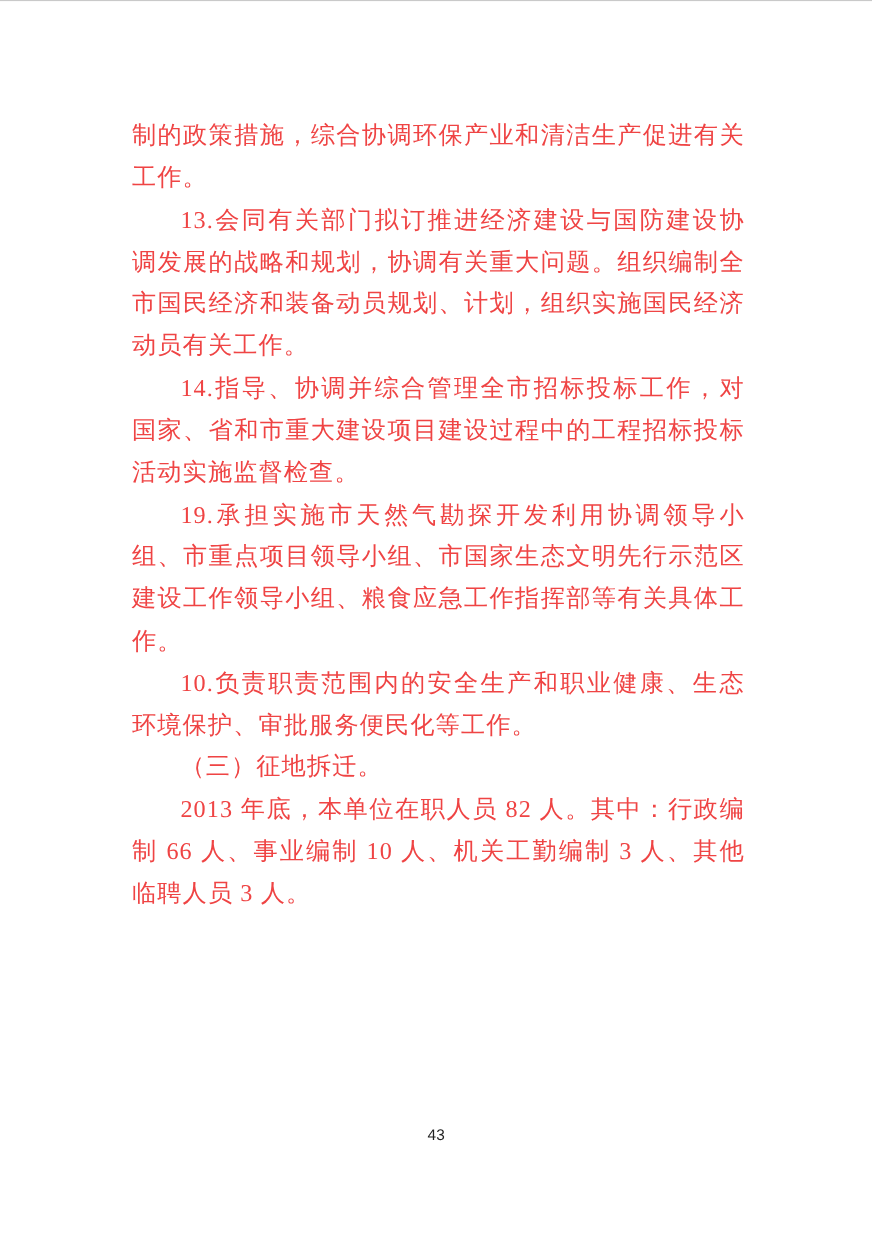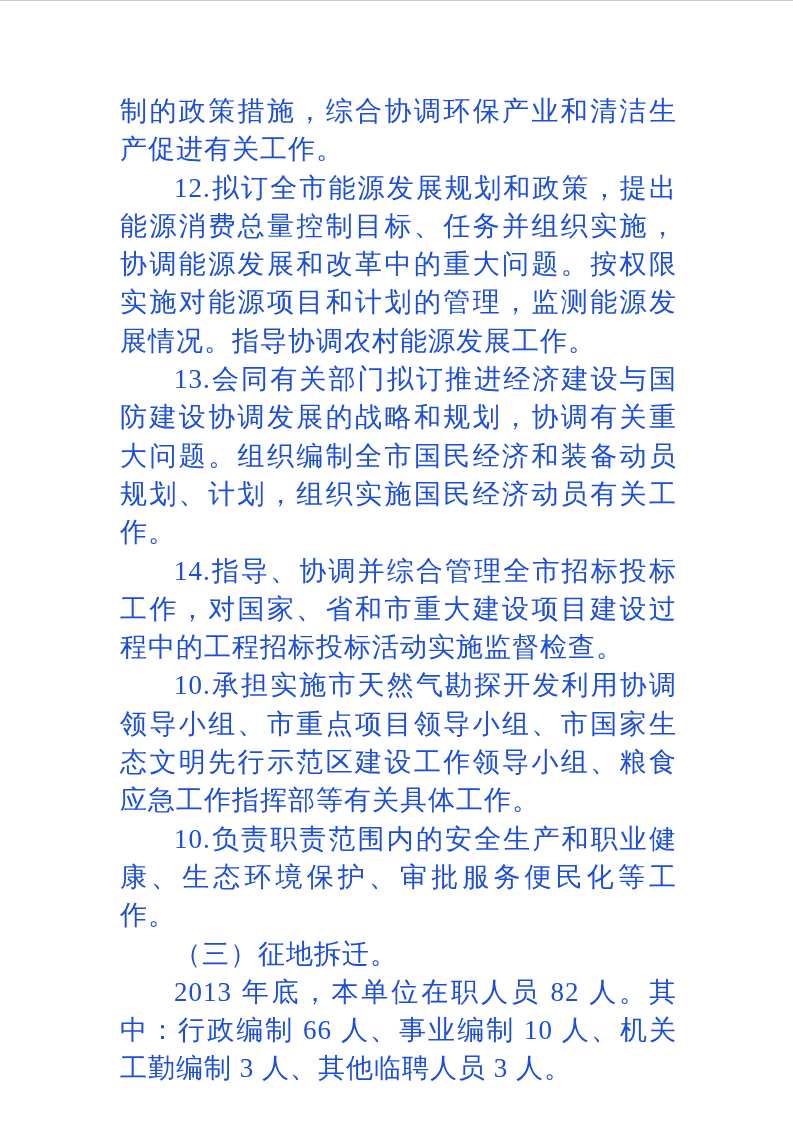--- a/index.html
+++ b/index.html
@@ -13,24 +13,24 @@
     height: 1122px;
     background: #ffffff;
     box-sizing: border-box;
     border-top: 1px solid #c9c9c9;
     overflow: hidden;
     font-family: "Liberation Serif", "DejaVu Serif", serif;
   }
   .content {
     position: absolute;
     left: 120px;
-    top: 91px;
+    top: 103px;
     width: 557px;
-    color: #1d4ed8;
-    font-size: 27px;
+    color: #ef4444;
+    font-size: 22px;
     line-height: 38.3px;
     text-align: justify;
     text-justify: inter-ideograph;
     letter-spacing: 1px;
   }
   .content p {
     margin: 0;
     padding: 0;
   }
   .content p.indent {
@@ -47,22 +47,22 @@
     color: #222222;
     letter-spacing: 0;
   }
 </style>
 </head>
 <body>
 
 <div class="page">
   <div class="content">
     <p>制的政策措施，综合协调环保产业和清洁生产促进有关工作。</p>
-    <p class="indent">12.拟订全市能源发展规划和政策，提出能源消费总量控制目标、任务并组织实施，协调能源发展和改革中的重大问题。按权限实施对能源项目和计划的管理，监测能源发展情况。指导协调农村能源发展工作。</p>
     <p class="indent">13.会同有关部门拟订推进经济建设与国防建设协调发展的战略和规划，协调有关重大问题。组织编制全市国民经济和装备动员规划、计划，组织实施国民经济动员有关工作。</p>
     <p class="indent">14.指导、协调并综合管理全市招标投标工作，对国家、省和市重大建设项目建设过程中的工程招标投标活动实施监督检查。</p>
-    <p class="indent">10.承担实施市天然气勘探开发利用协调领导小组、市重点项目领导小组、市国家生态文明先行示范区建设工作领导小组、粮食应急工作指挥部等有关具体工作。</p>
+    <p class="indent">19.承担实施市天然气勘探开发利用协调领导小组、市重点项目领导小组、市国家生态文明先行示范区建设工作领导小组、粮食应急工作指挥部等有关具体工作。</p>
     <p class="indent">10.负责职责范围内的安全生产和职业健康、生态环境保护、审批服务便民化等工作。</p>
     <p class="indent">（三）征地拆迁。</p>
     <p class="indent">2013 年底，本单位在职人员 82 人。其中：行政编制 66 人、事业编制 10 人、机关工勤编制 3 人、其他临聘人员 3 人。</p>
   </div>
 
+  <div class="page-number">43</div>
 </div>
 
 </body></html>

